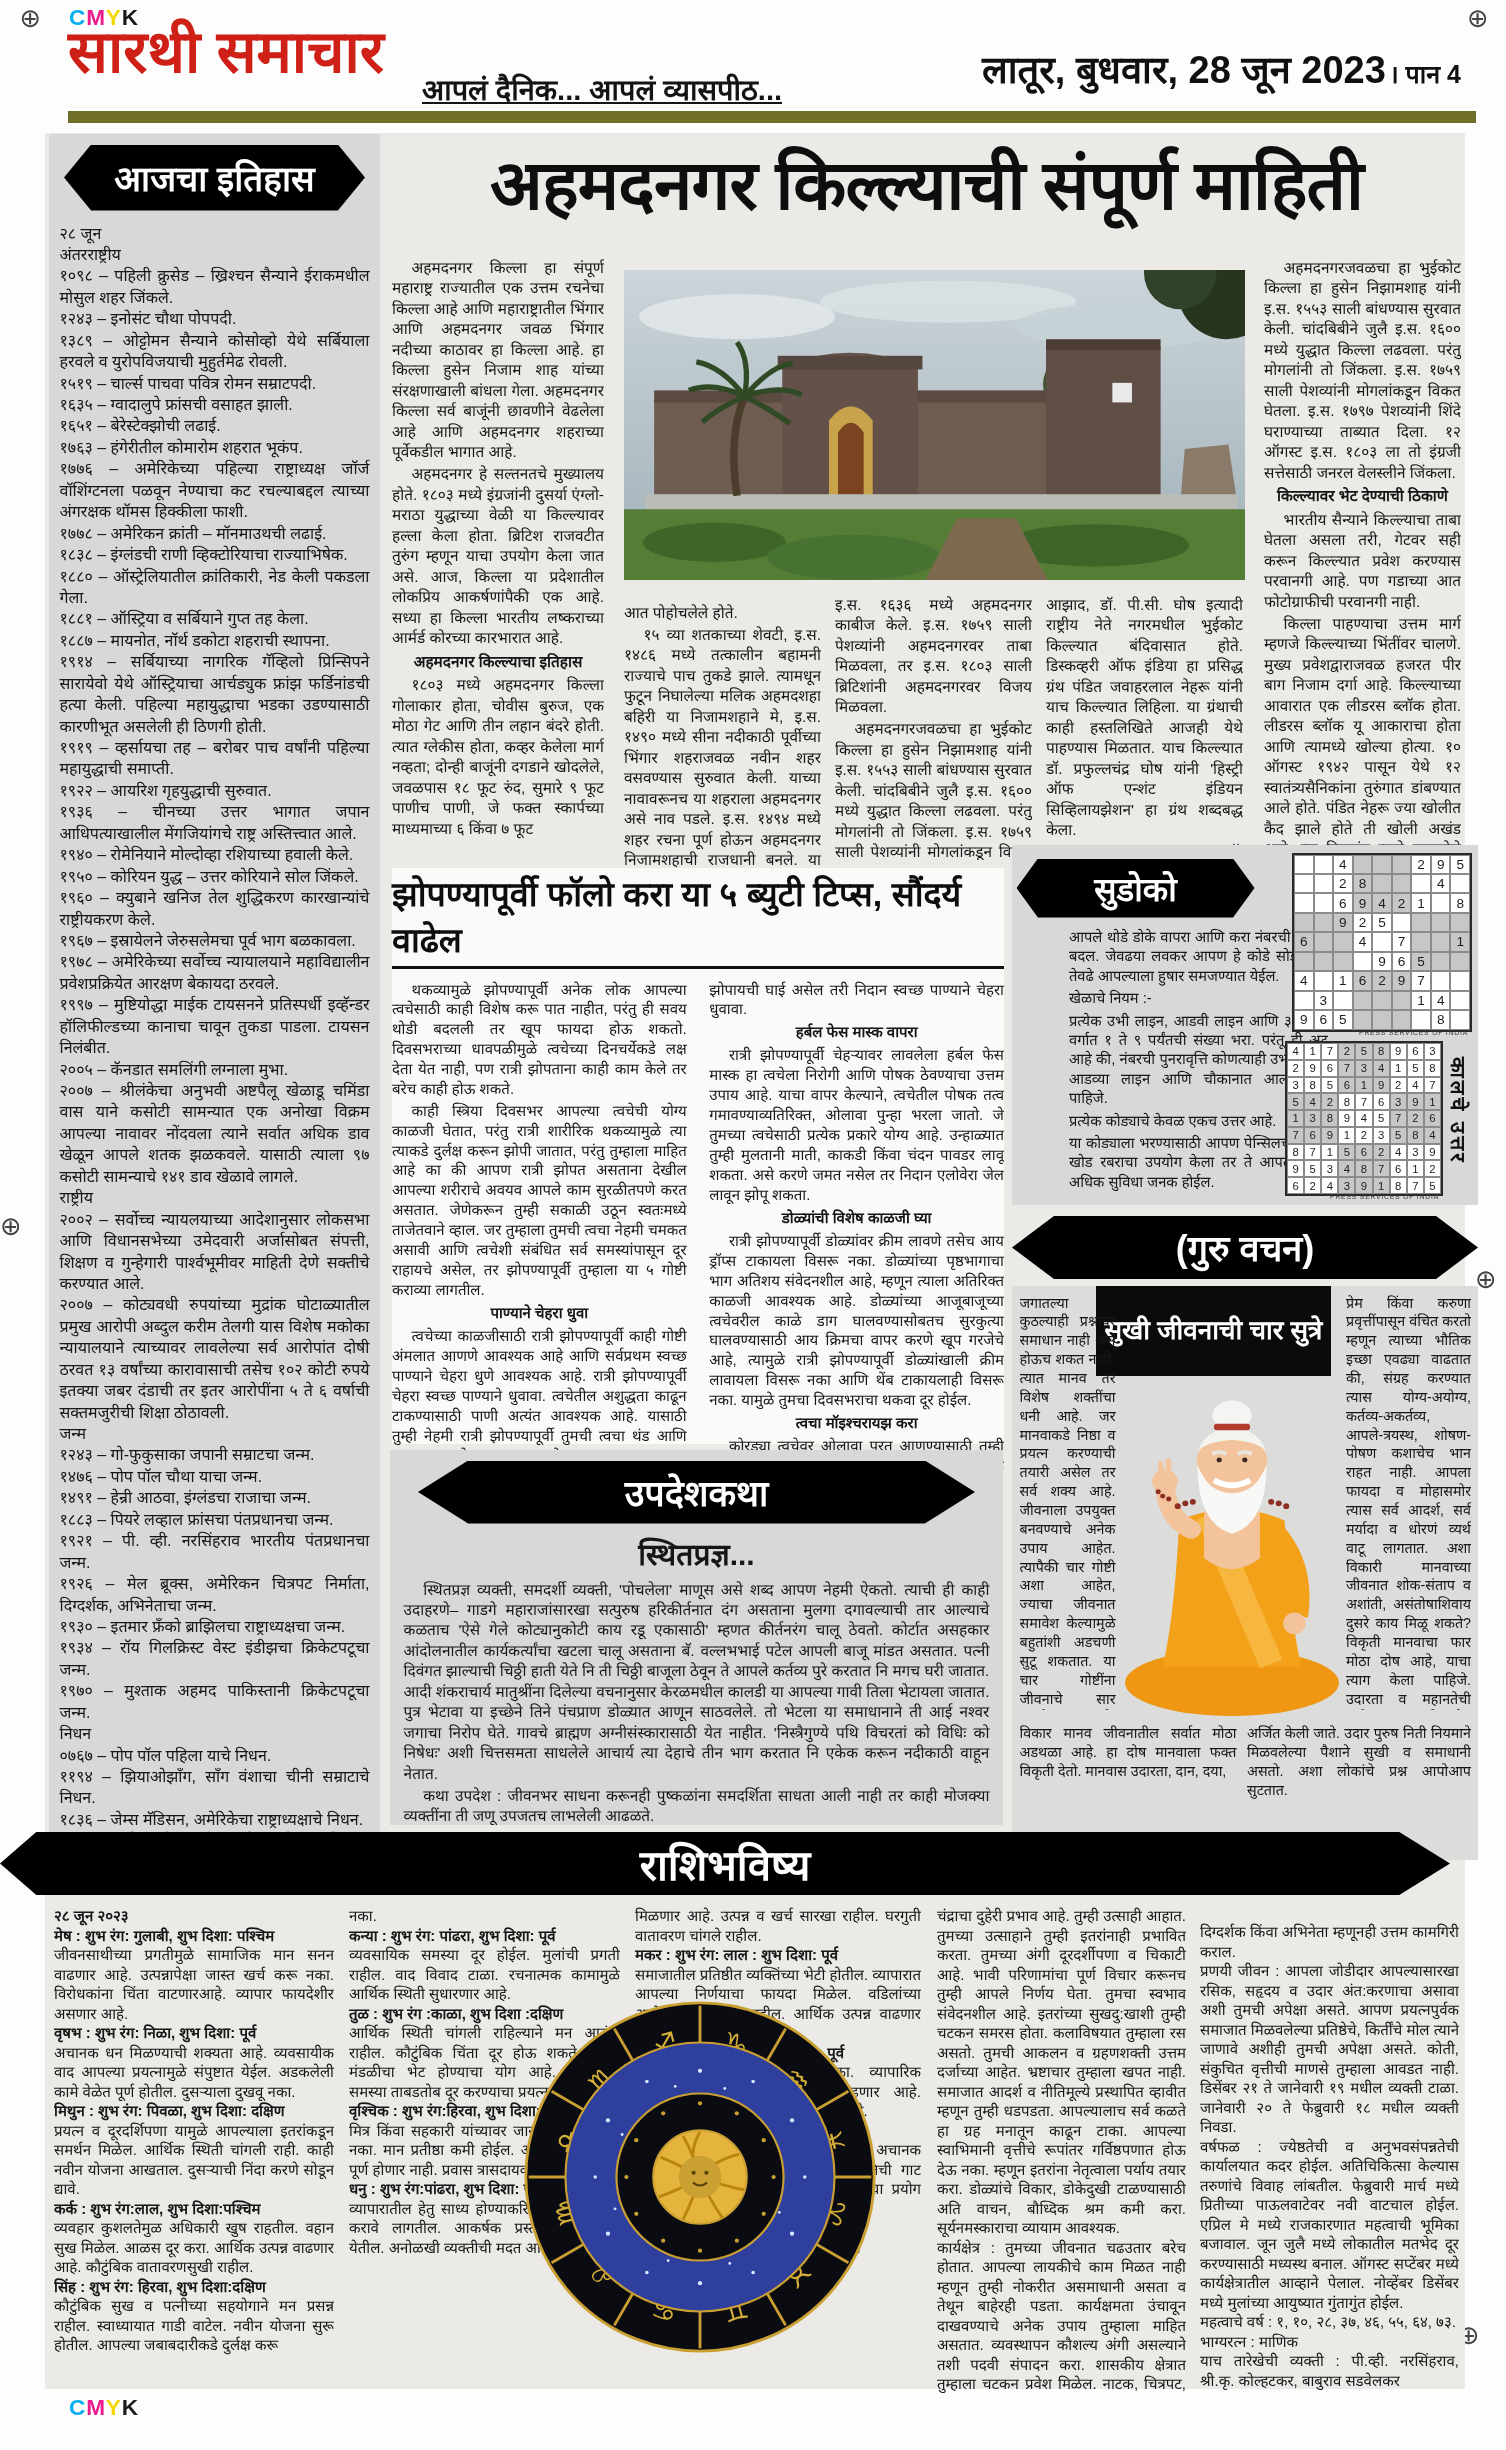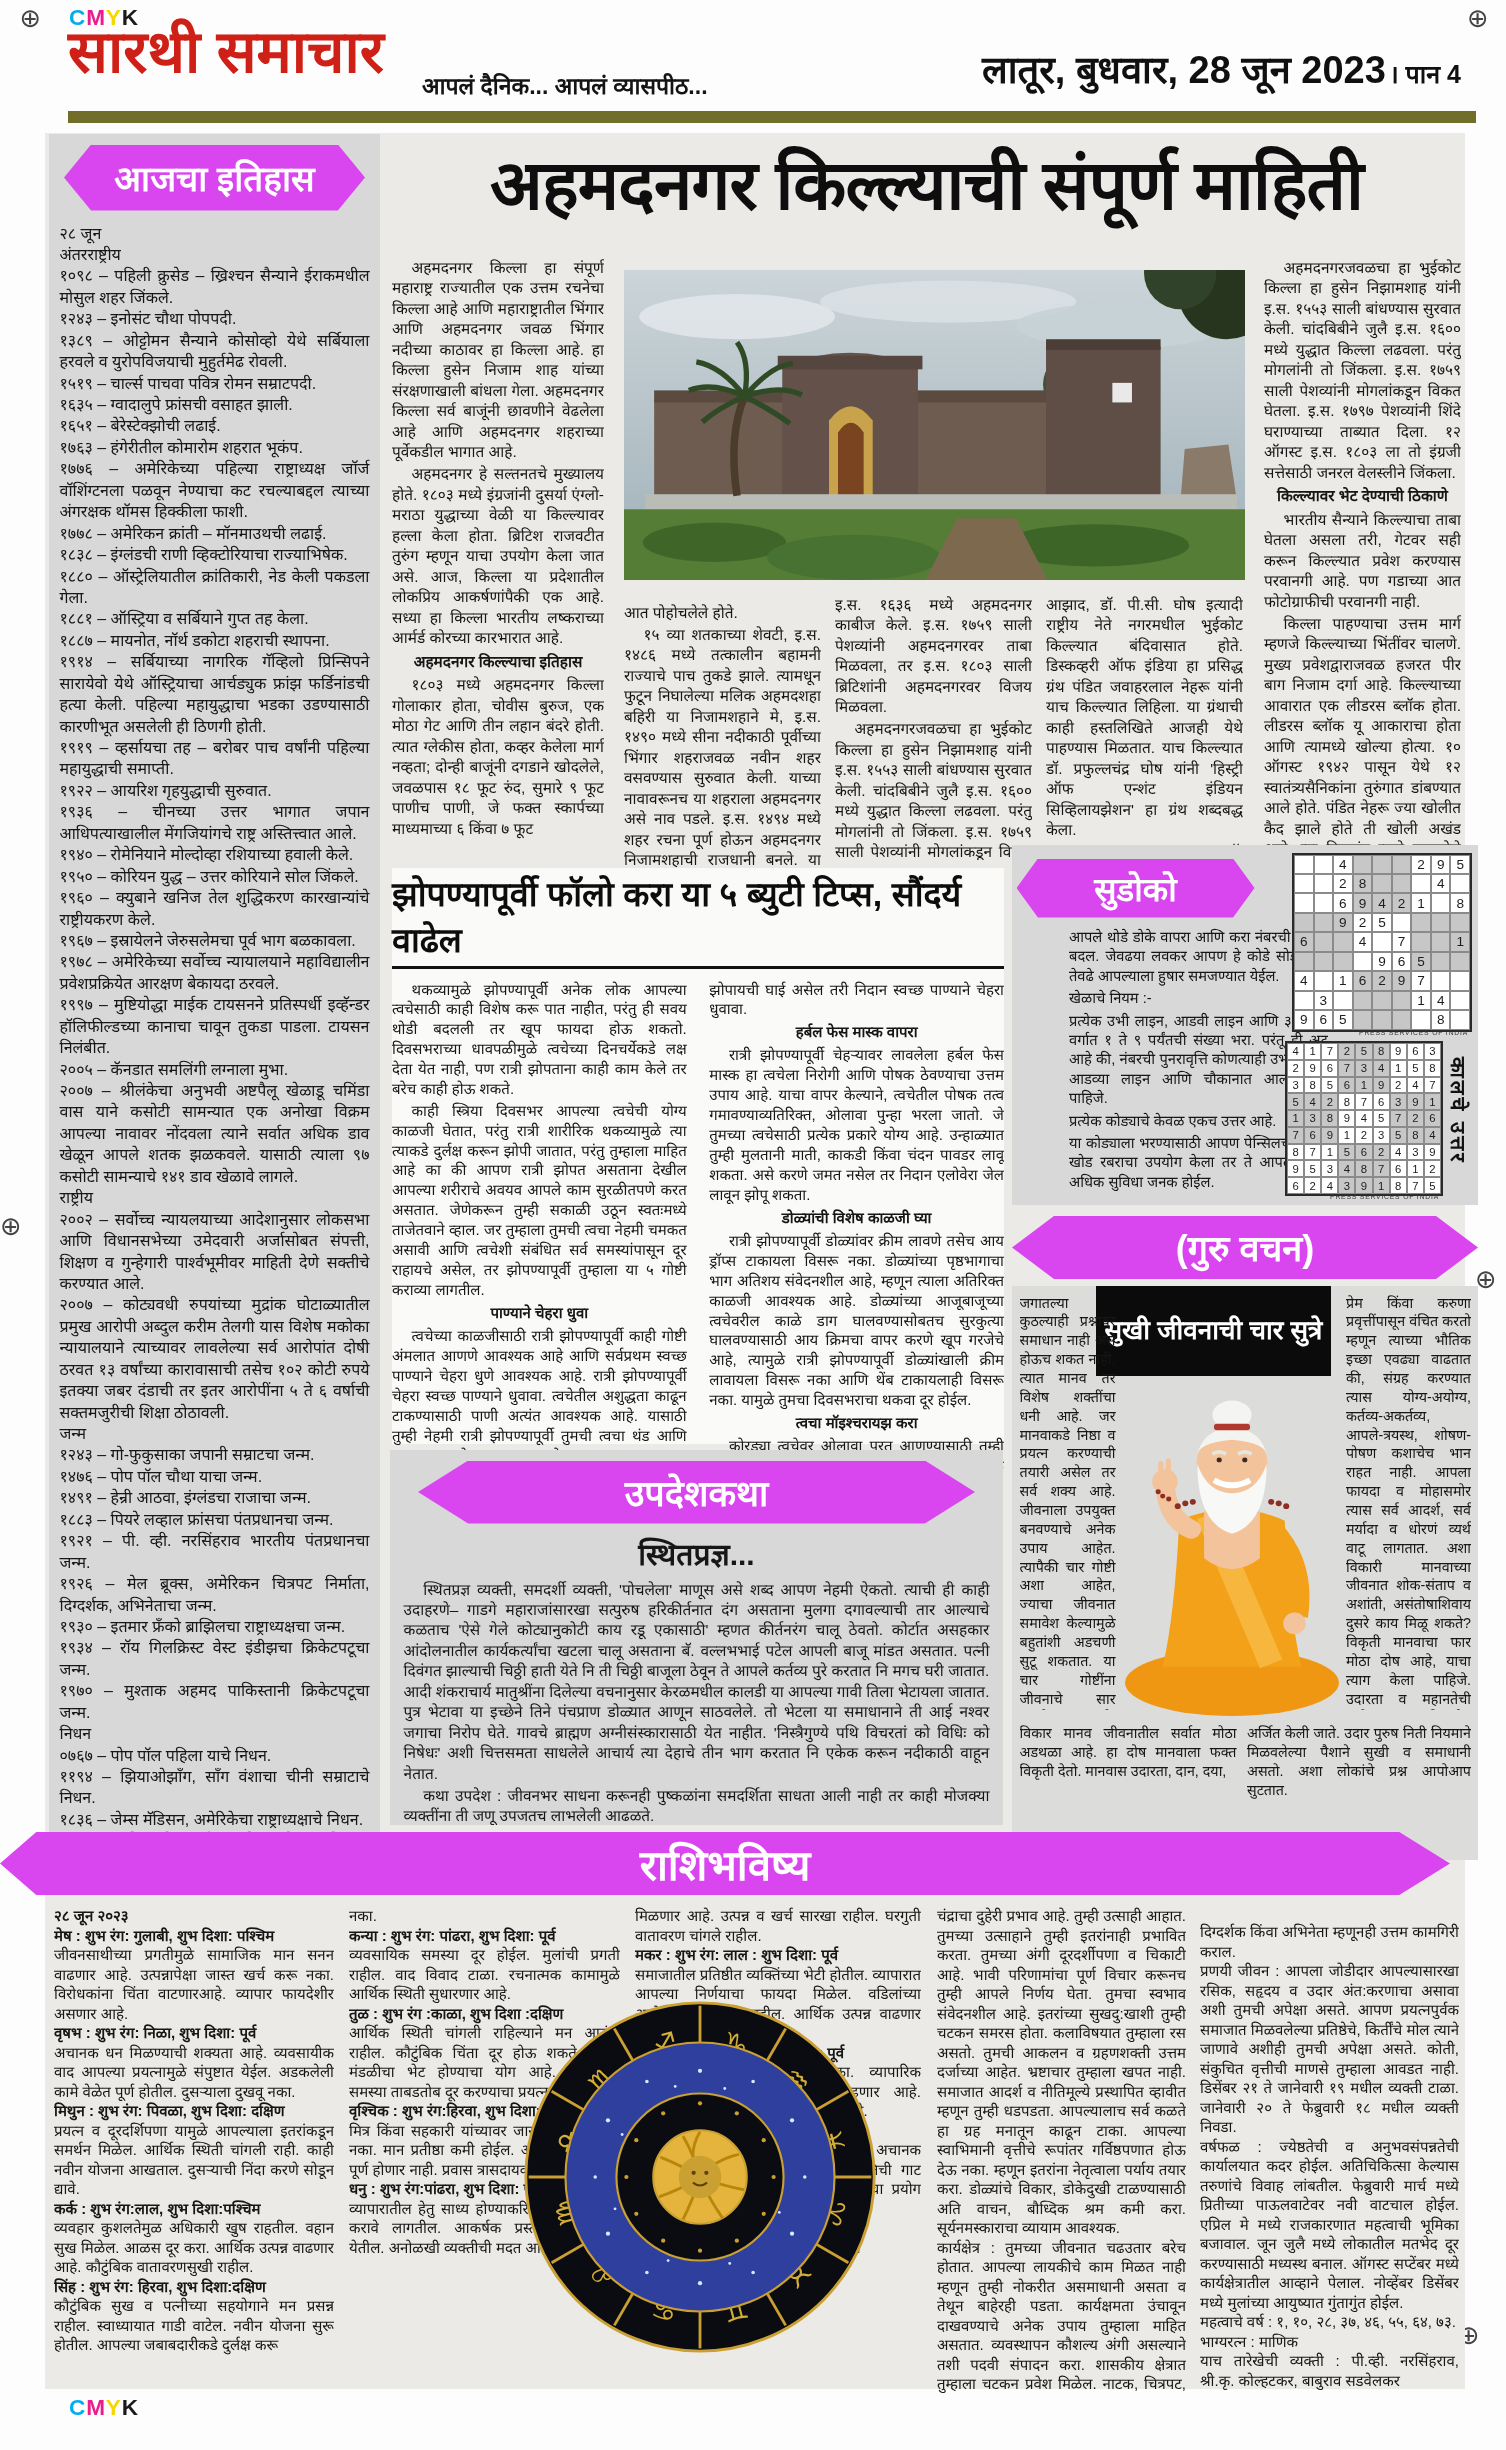--- a/index.html
+++ b/index.html
@@ -4,25 +4,25 @@
 <style>
   html,body{margin:0;padding:0;background:#ffffff;}
   .page{position:relative;width:1506px;height:2450px;background:#fdfdfd;font-family:"Liberation Sans","DejaVu Sans",sans-serif;color:#161616;overflow:hidden;}
   .abs{position:absolute;}
   .contentbg{background:#eceae7;}
   .graybox{background:#d8d8d8;}
   .reg{font-size:25.6px;color:#444;line-height:1;}
   .cmyk{font-size:22.6px;font-weight:bold;letter-spacing:0.8px;}
   .cmyk .c{color:#00adee}.cmyk .m{color:#ec1c8d}.cmyk .y{color:#f5d800}.cmyk .k{color:#1a1a1a}
   .masthead{font-size:59px;font-weight:800;color:#ce2017;line-height:1;}
-  .tagline{font-size:23px;font-weight:bold;color:#141414;}
+  .tagline{font-size:29px;font-weight:bold;color:#141414;text-decoration:underline;}
   .dateline{font-size:38px;font-weight:800;color:#101010;white-space:nowrap;}
   .pageno{font-size:25px;font-weight:bold;color:#101010;}
   .hrule{background:#716e2a;}
-  .banner{background:#d946ef;color:#fff;display:flex;align-items:center;justify-content:center;font-weight:bold;clip-path:polygon(0 50%,9% 0,91% 0,100% 50%,91% 100%,9% 100%);}
+  .banner{background:#000000;color:#fff;display:flex;align-items:center;justify-content:center;font-weight:bold;clip-path:polygon(0 50%,9% 0,91% 0,100% 50%,91% 100%,9% 100%);}
   .banner-wide{clip-path:polygon(0 50%,2.5% 0,96.5% 0,100% 50%,96.5% 100%,2.5% 100%);}
   .headline{font-size:69px;font-weight:800;color:#0e0e0e;text-align:center;line-height:1.1;letter-spacing:-0.8px;}
   .body-txt{font-size:15.4px;line-height:1.33;text-align:justify;}
   .body-txt p{margin:0 0 1.5px 0;text-indent:19.6px;}
   .body-txt p.sub{font-weight:bold;text-align:center;text-indent:0;margin:3px 0;}
   .body-txt p.nolead{text-indent:0;}
   .hist-list{font-size:16px;line-height:1.34;text-align:justify;}
   .hist-list p{margin:0;}
   .col{overflow:hidden;}
   .beauty-head{font-size:34px;font-weight:800;color:#0d0d0d;border-bottom:3px solid #111;display:inline-block;padding-bottom:4.5px;}

